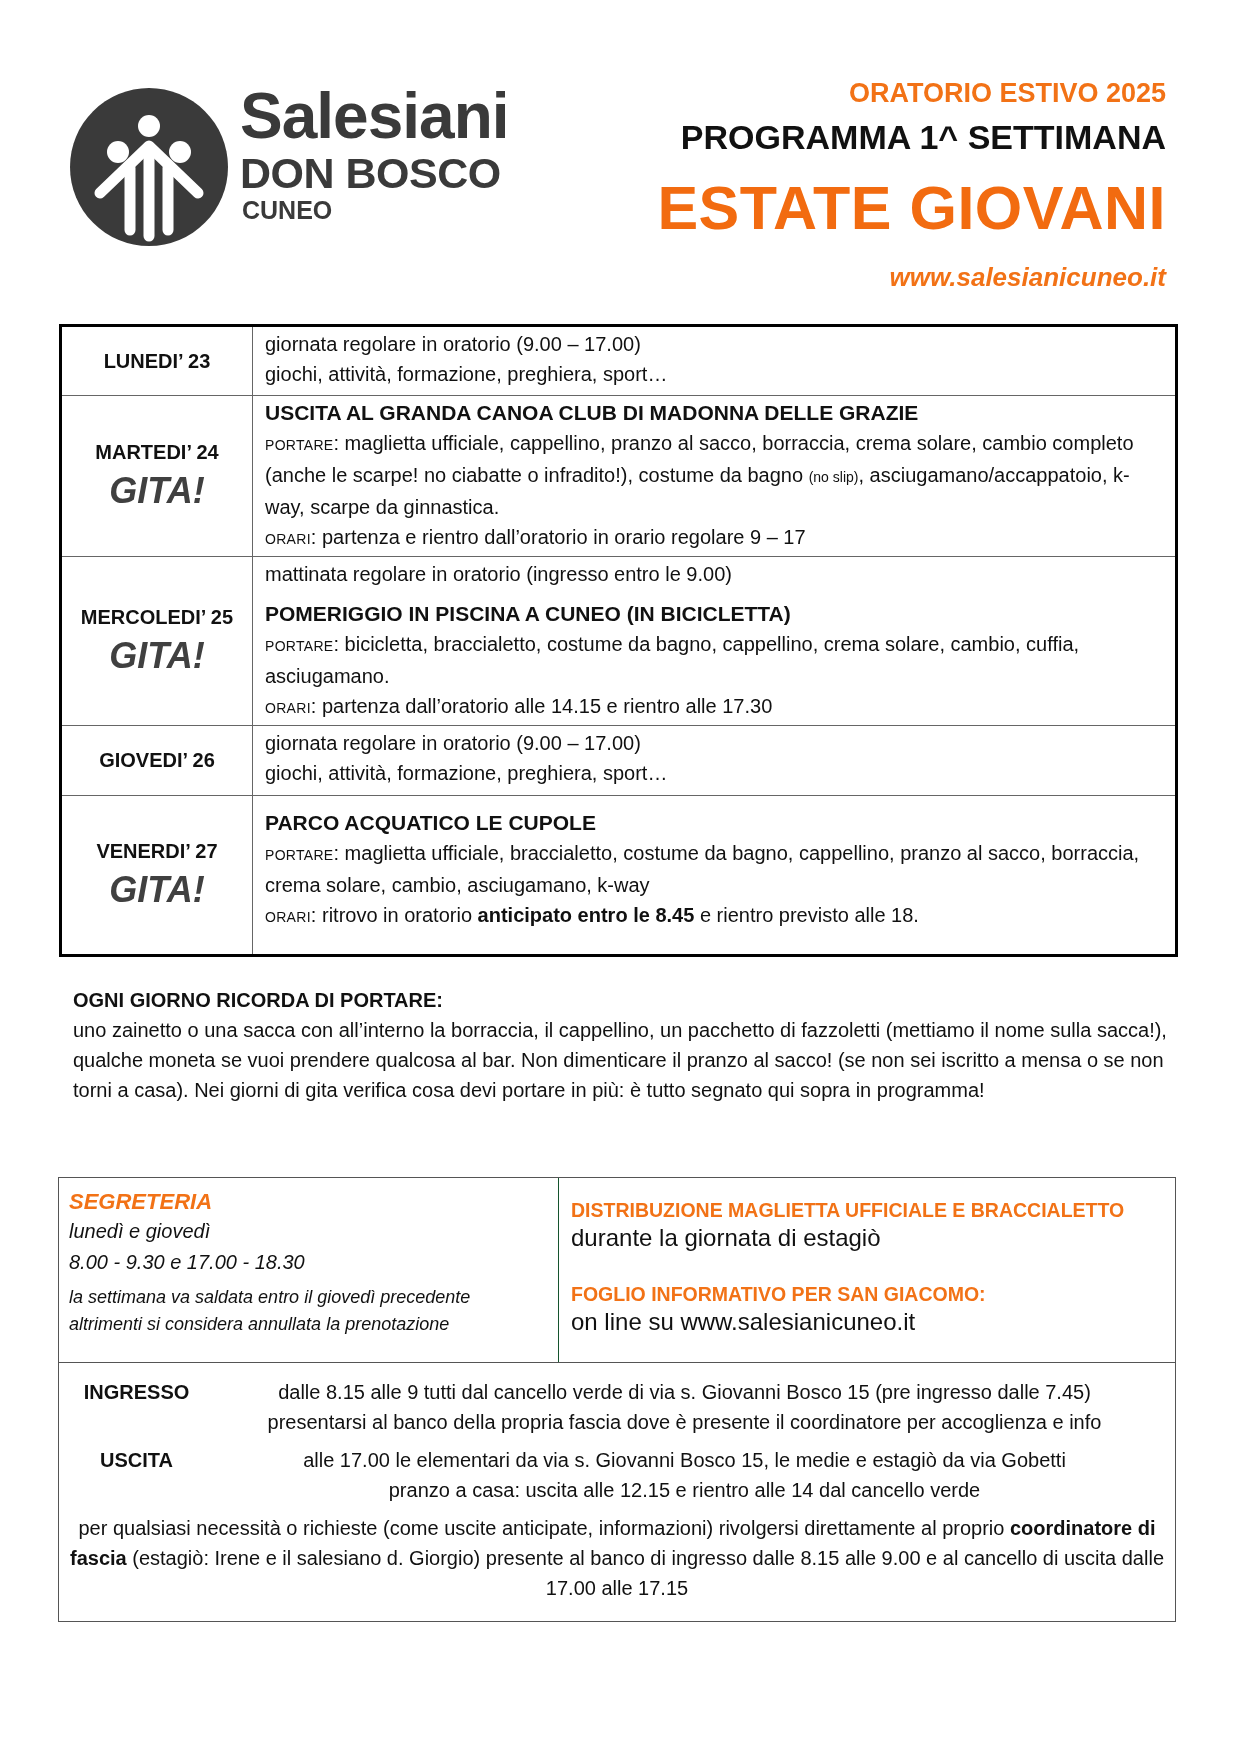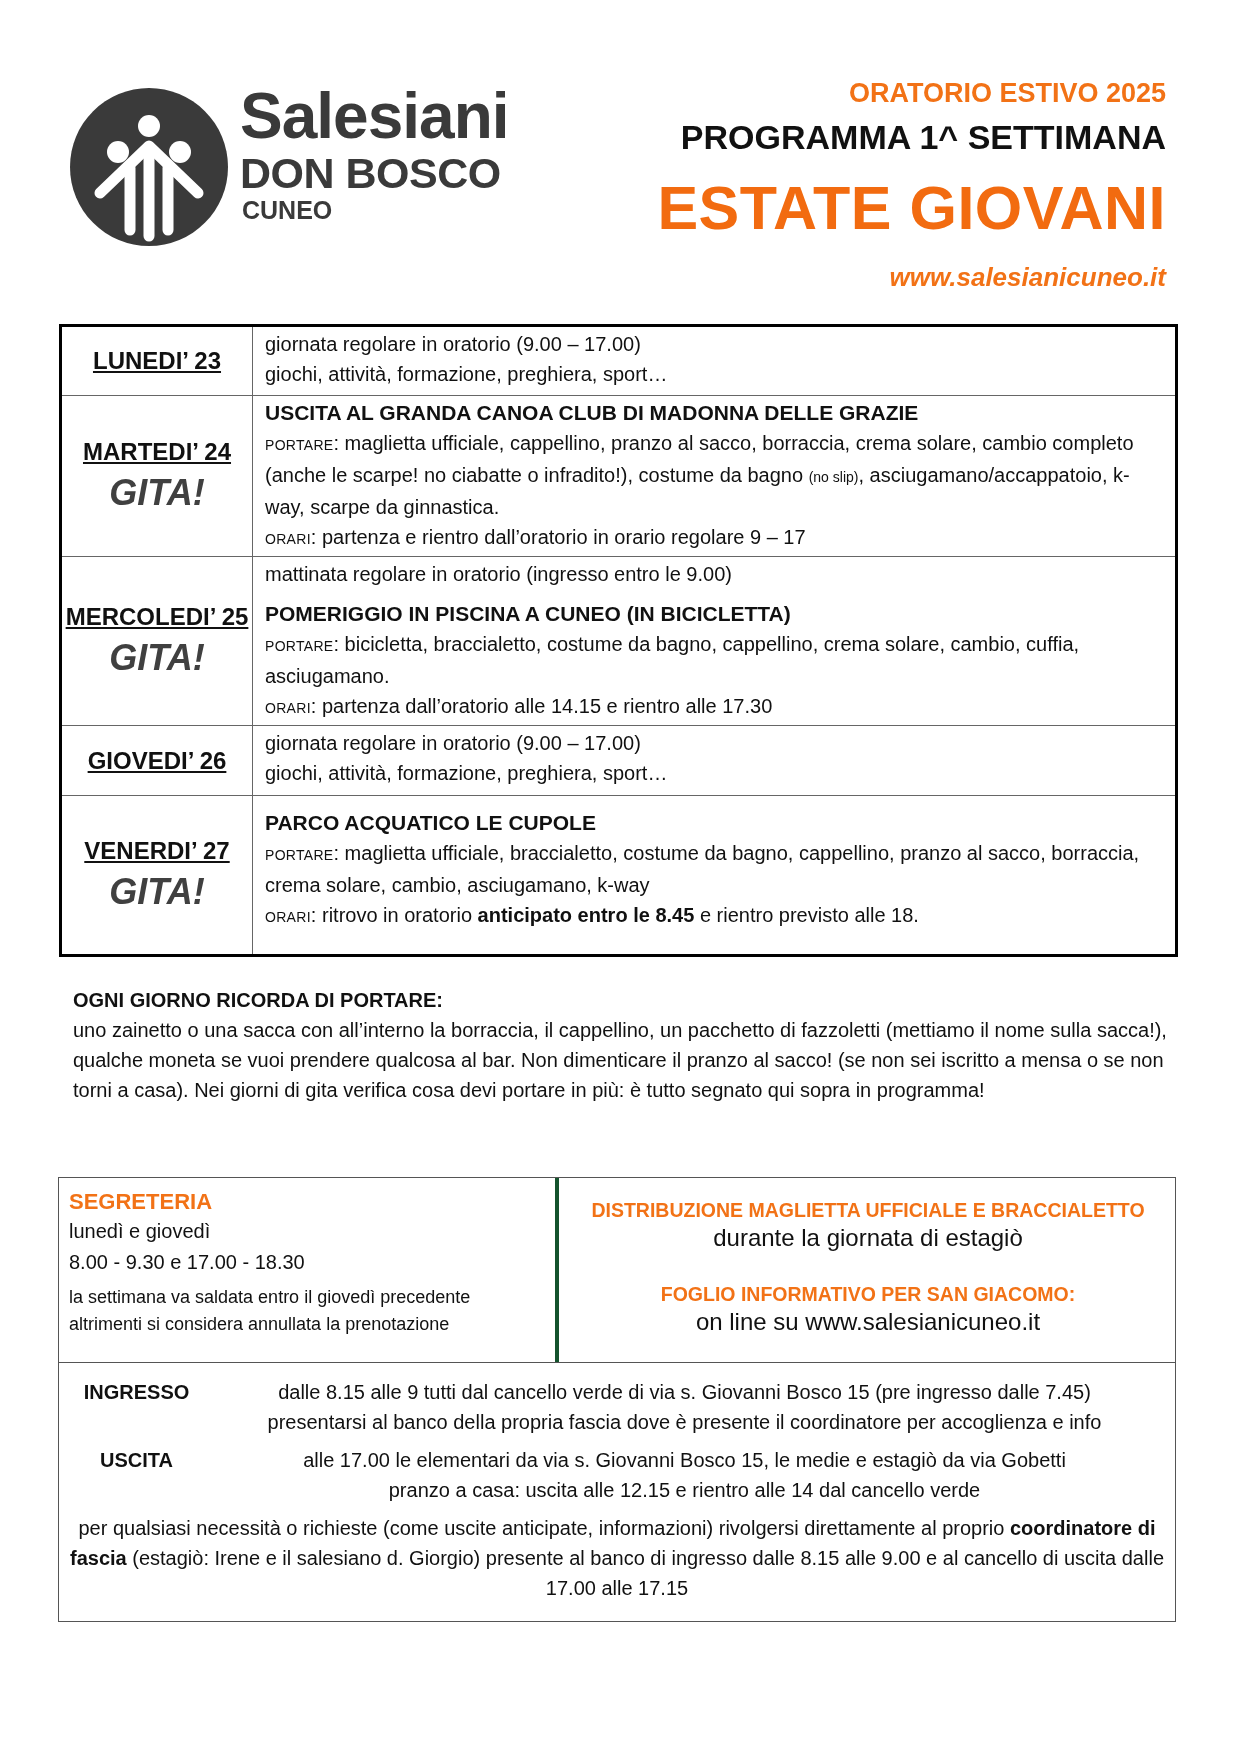--- a/index.html
+++ b/index.html
@@ -18,37 +18,37 @@
   .hdr-1 { top: 80px; font-size: 27px; color: #f27216; }
   .hdr-2 { top: 120px; font-size: 34px; color: #111; }
   .hdr-3 { top: 178px; font-size: 61px; color: #f26b10; letter-spacing: 0.5px; }
   .hdr-4 { top: 264px; font-size: 26px; color: #f27216; font-style: italic; }
 
   
   .sched { left: 59px; top: 324px; width: 1119px; border-collapse: collapse; border: 3px solid #000; }
   .sched td { border: 1px solid #666; vertical-align: top; padding: 0; }
   .sched td.day { width: 190px; text-align: center; vertical-align: middle; }
   .sched td.desc { padding: 2px 10px 2px 12px; font-size: 20px; line-height: 30px; }
-  .day-name { font-weight: bold; font-size: 24px; display: block; text-decoration: underline; }
+  .day-name { font-weight: bold; font-size: 20px; display: block; }
   .gita { color: #404040; font-style: italic; font-weight: bold; font-size: 36px; display: block; margin-top: 6px; }
   .bold { font-weight: bold; }
   .evt-title { font-weight: bold; font-size: 21px; }
   .small-caps-label { font-size: 14px; letter-spacing: 0.3px; }
   .tiny { font-size: 14px; }
   .gap { height: 10px; }
 
   
   .reminder { left: 73px; top: 985px; width: 1100px; font-size: 20px; line-height: 30px; }
   .reminder-title { font-weight: bold; }
 
   
   .info { left: 58px; top: 1177px; width: 1116px; border: 1px solid #555; }
   .info-top { display: flex; border-bottom: 1px solid #555; height: 184px; }
-  .info-left { width: 500px; border-right: 4px solid #14532d; padding: 10px 10px 0 10px; box-sizing: border-box; }
-  .info-right { flex: 1; padding: 18px 10px 0 12px; box-sizing: border-box; text-align: center; }
+  .info-left { width: 500px; border-right: 1px solid #14532d; padding: 10px 10px 0 10px; box-sizing: border-box; font-style: italic; }
+  .info-right { flex: 1; padding: 18px 10px 0 12px; box-sizing: border-box; }
   .orange-title { color: #f27216; font-weight: bold; }
   .info-left .orange-title { font-size: 22px; line-height: 28px; }
   .info-left .line { font-size: 20px; line-height: 31px; }
   .info-left .note { font-size: 18px; line-height: 27px; margin-top: 6px; }
   .info-right .orange-title { font-size: 19.5px; line-height: 28px; }
   .info-right .line { font-size: 24px; line-height: 28px; }
   .info-bottom { padding: 14px 10px 18px 10px; font-size: 20px; line-height: 30px; text-align: center; }
   .row { display: flex; }
   .row-label { width: 135px; font-weight: bold; flex: none; }
   .row-body { flex: 1; }

